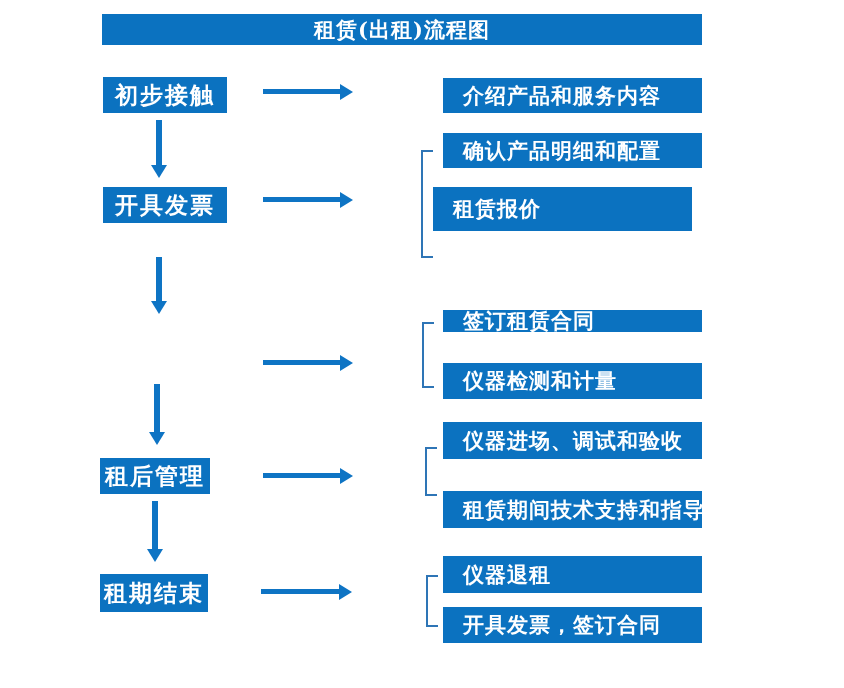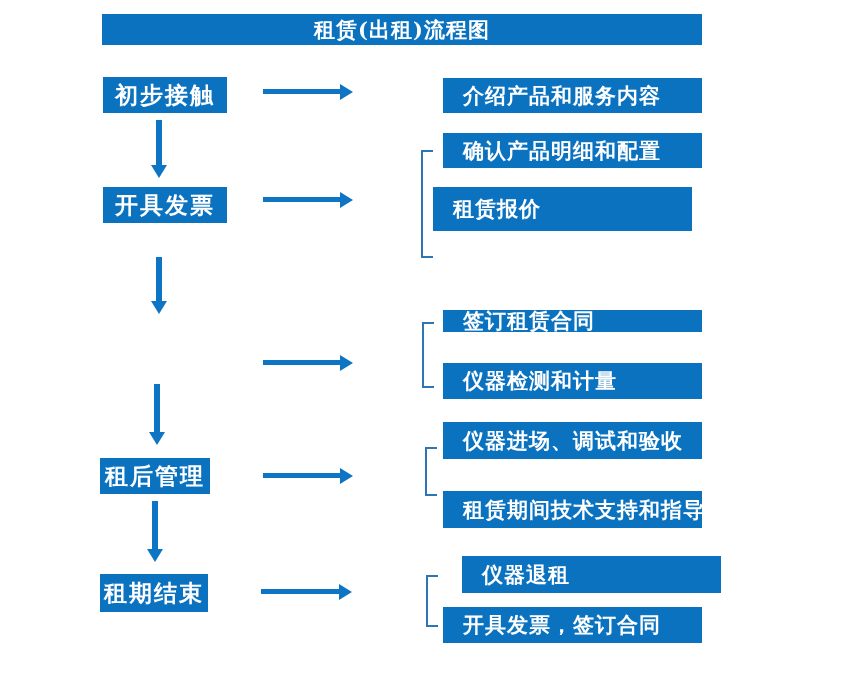--- a/index.html
+++ b/index.html
@@ -119,16 +119,16 @@
   <div class="bracket" style="left:425px; top:447px; height:49px;"></div>
   <div class="bracket" style="left:426px; top:575px; height:52px;"></div>
 
   <div class="box detail" style="left:443px; top:78px;  width:259px; height:35px;">介绍产品和服务内容</div>
   <div class="box detail" style="left:443px; top:133px; width:259px; height:35px;">确认产品明细和配置</div>
   <div class="box detail" style="left:433px; top:187px; width:259px; height:44px;">租赁报价</div>
   <div class="box detail" style="left:443px; top:310px; width:259px; height:22px;">签订租赁合同</div>
   <div class="box detail" style="left:443px; top:363px; width:259px; height:36px;">仪器检测和计量</div>
   <div class="box detail" style="left:443px; top:422px; width:259px; height:37px;">仪器进场、调试和验收</div>
   <div class="box detail" style="left:443px; top:491px; width:259px; height:37px;">租赁期间技术支持和指导</div>
-  <div class="box detail" style="left:462px; top:556px; width:259px; height:37px;">仪器退租</div>
+  <div class="box detail" style="left:443px; top:556px; width:259px; height:37px;">仪器退租</div>
   <div class="box detail" style="left:443px; top:607px; width:259px; height:36px;">开具发票，签订合同</div>
 
 </div>
 
 </body></html>

